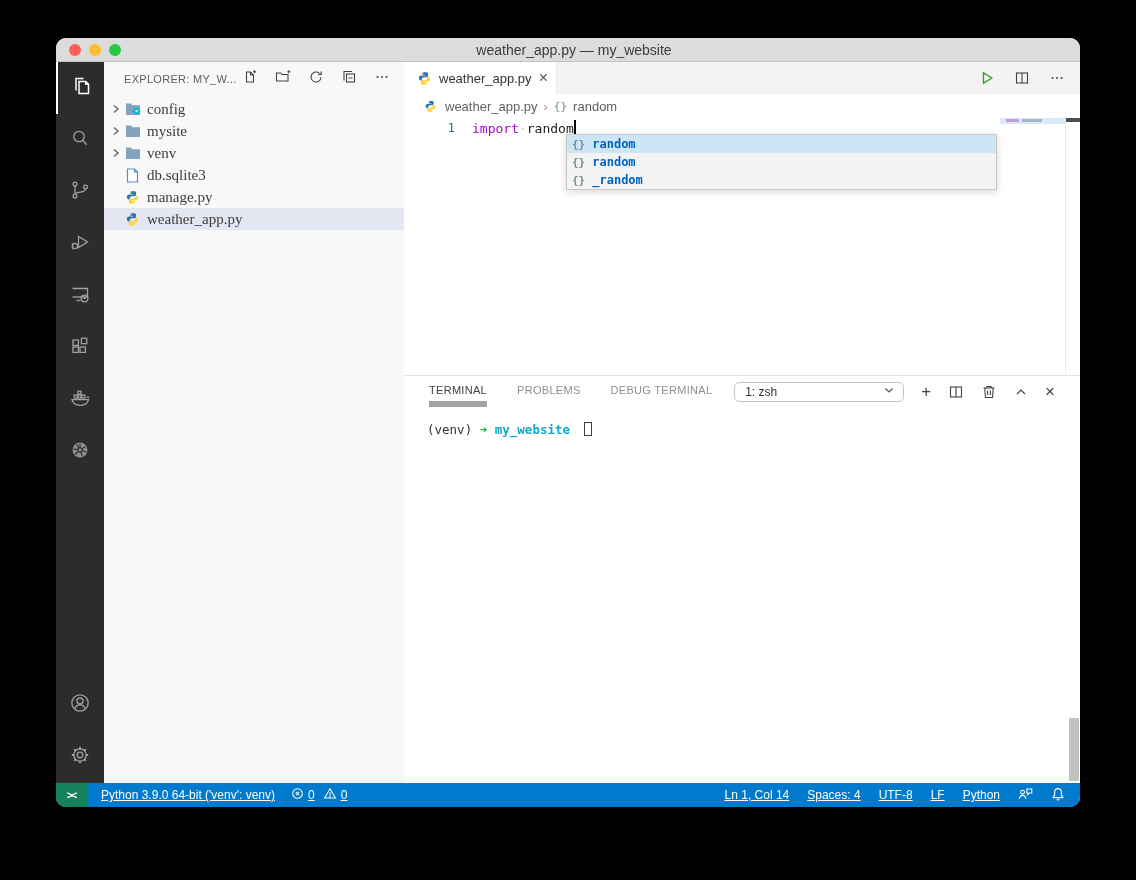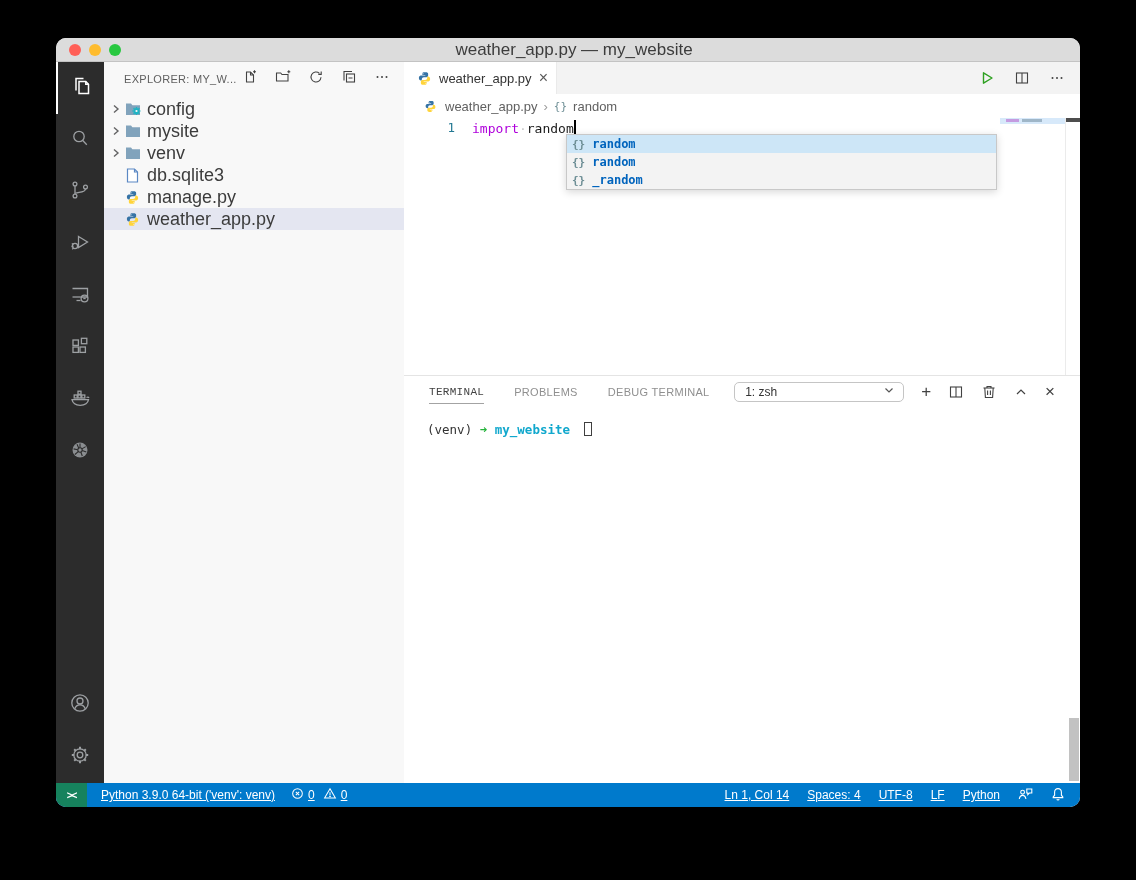--- a/index.html
+++ b/index.html
@@ -18,38 +18,38 @@
   
   .titlebar {
     height:24px; background:#dcdcdc; border-bottom:1px solid #c3c3c3;
     display:flex; align-items:center; position:relative; flex:0 0 24px;
   }
   .traffic { display:flex; gap:8px; margin-left:13px; }
   .light { width:12px; height:12px; border-radius:50%; }
   .light.red{ background:#ff5f57; } .light.yellow{ background:#febc2e; } .light.green{ background:#28c840; }
   .title-text {
     position:absolute; left:12px; right:0; text-align:center;
-    font-size:17px; color:#3c3c3c; pointer-events:none;
+    font-size:14px; color:#3c3c3c; pointer-events:none;
   }
   
   .main { flex:1; display:flex; min-height:0; }
   
   .activitybar { width:48px; background:#2c2c2c; display:flex; flex-direction:column; flex:0 0 48px; }
   .ab-item { height:52px; display:grid; place-items:center; position:relative; cursor:pointer; }
   .ab-item svg { stroke:#9da0a3; fill:none; stroke-width:1.3; }
   .ab-item.active { border-left:2px solid #fff; }
   .ab-item.active svg { stroke:#fff; }
   .ab-spacer { margin-top:auto; }
   
   .sidebar { width:300px; background:#f8f8f8; flex:0 0 300px; display:flex; flex-direction:column; }
   .sb-header { height:34px; display:flex; align-items:center; padding:0 14px 0 20px; }
   .sb-title { font-size:11px; color:#5f5f5f; letter-spacing:.3px; white-space:nowrap; overflow:hidden; }
   .sb-actions { margin-left:auto; display:flex; align-items:center; gap:17px; }
   .sb-actions svg { stroke:#424242; fill:none; stroke-width:1.1; cursor:pointer; }
-  .tree { font-size:18px; color:#3c3c3c; margin-top:2px; }
+  .tree { font-size:15px; color:#3c3c3c; margin-top:2px;font-family:Liberation Serif, serif; }
   .tree-row { height:22px; display:flex; align-items:center; padding-left:4px; cursor:pointer; }
   .tree-row.selected { background:#e4e6f1; }
   .twisty { width:16px; display:grid; place-items:center; flex:0 0 16px; }
   .twisty svg { stroke:#646465; fill:none; stroke-width:1.4; }
   .ficon { width:17px; height:16px; display:grid; place-items:center; margin-right:6px; flex:0 0 17px; }
   
   .editorarea { flex:1; display:flex; flex-direction:column; min-width:0; }
   .tabbar { height:32px; background:#f3f3f3; display:flex; align-items:stretch; flex:0 0 32px; }
   .tab {
     width:153px; background:#fff; display:flex; align-items:center;
@@ -87,21 +87,21 @@
   }
   .sg-row { height:18px; display:flex; align-items:center; gap:7px; padding-left:5px; cursor:pointer; }
   .sg-row.selected { background:#cde6f7; }
   .sg-icon { color:#6d8e95; font-weight:bold; font-size:11px; }
   .sg-label { color:#0064bd; font-weight:bold; }
   
   .panel { height:408px; flex:0 0 408px; background:#fff; border-top:1px solid #e4e4e4; position:relative; display:flex; flex-direction:column; }
   .panel-header { height:31px; display:flex; align-items:center; padding-left:25px; flex:0 0 31px; }
   .p-tabs { display:flex; gap:30px; }
   .p-tab { font-size:11px; letter-spacing:.3px; color:#8f8f8f; cursor:pointer; padding:7px 0 5px; }
-  .p-tab.active { color:#424242; border-bottom:1px solid #a3a3a3;font-family:Liberation Mono, monospace; }
+  .p-tab.active { color:#424242; border-bottom:6px solid #a3a3a3; }
   .panel-controls { margin-left:auto; display:flex; align-items:center; gap:17px; padding-right:25px; }
   .shell-select {
     width:170px; height:20px; border:1px solid #c5c5c5; border-radius:5px; background:#fff;
     display:flex; align-items:center; padding:0 8px 0 10px; font-size:12px; color:#333; cursor:pointer;
   }
   .shell-select .chev { margin-left:auto; }
   .p-ic { cursor:pointer; display:grid; place-items:center; color:#424242; }
   .p-ic svg { stroke:#424242; fill:none; stroke-width:1.1; }
   .glyph-btn { font-size:17px; color:#424242; font-weight:300; line-height:1; cursor:pointer; }
   .terminal-content { padding:15px 0 0 23px; font-family:"DejaVu Sans Mono", monospace; font-size:12.5px; color:#333; flex:1; cursor:text; }

